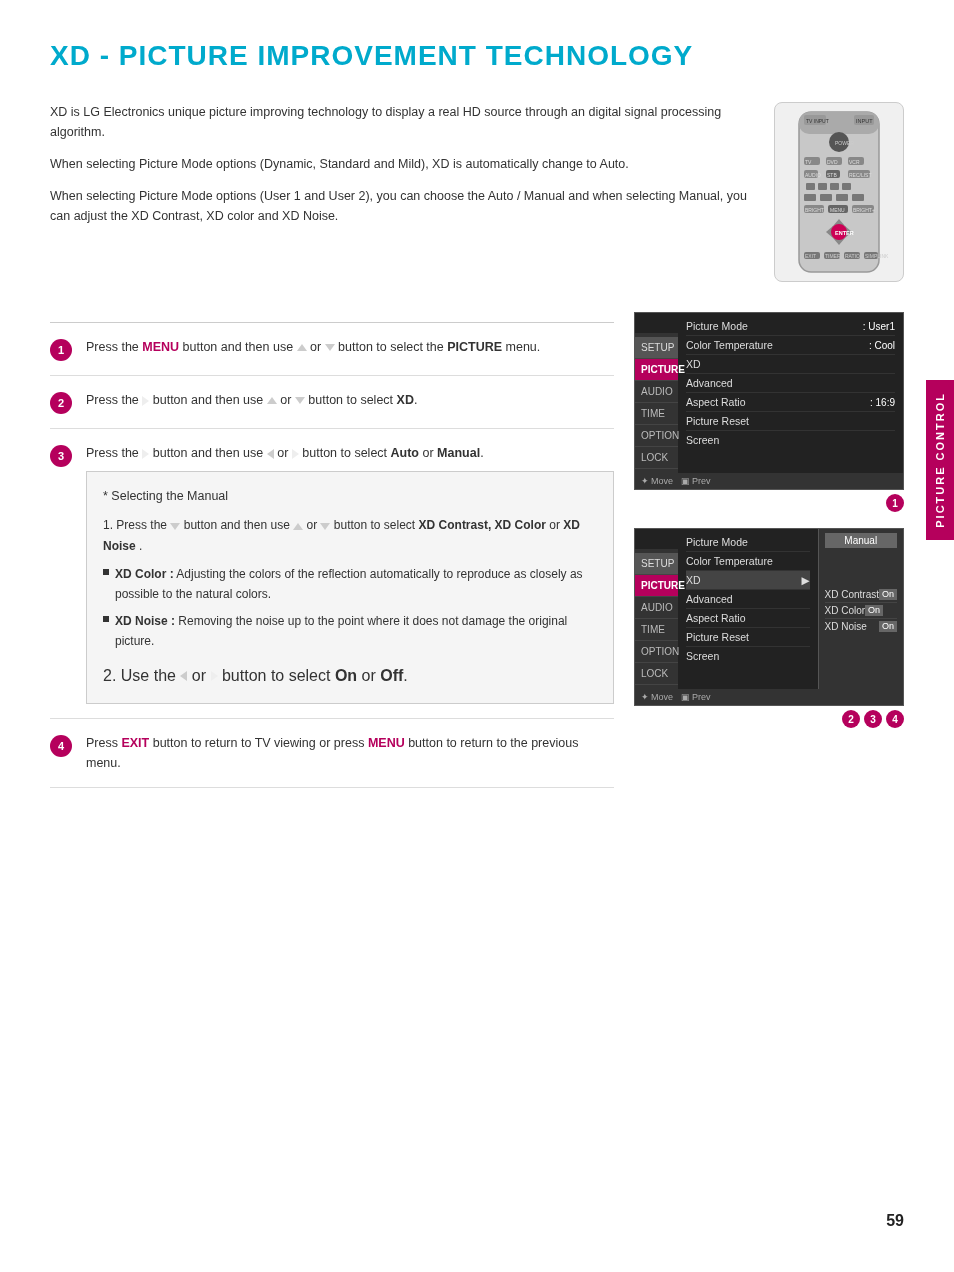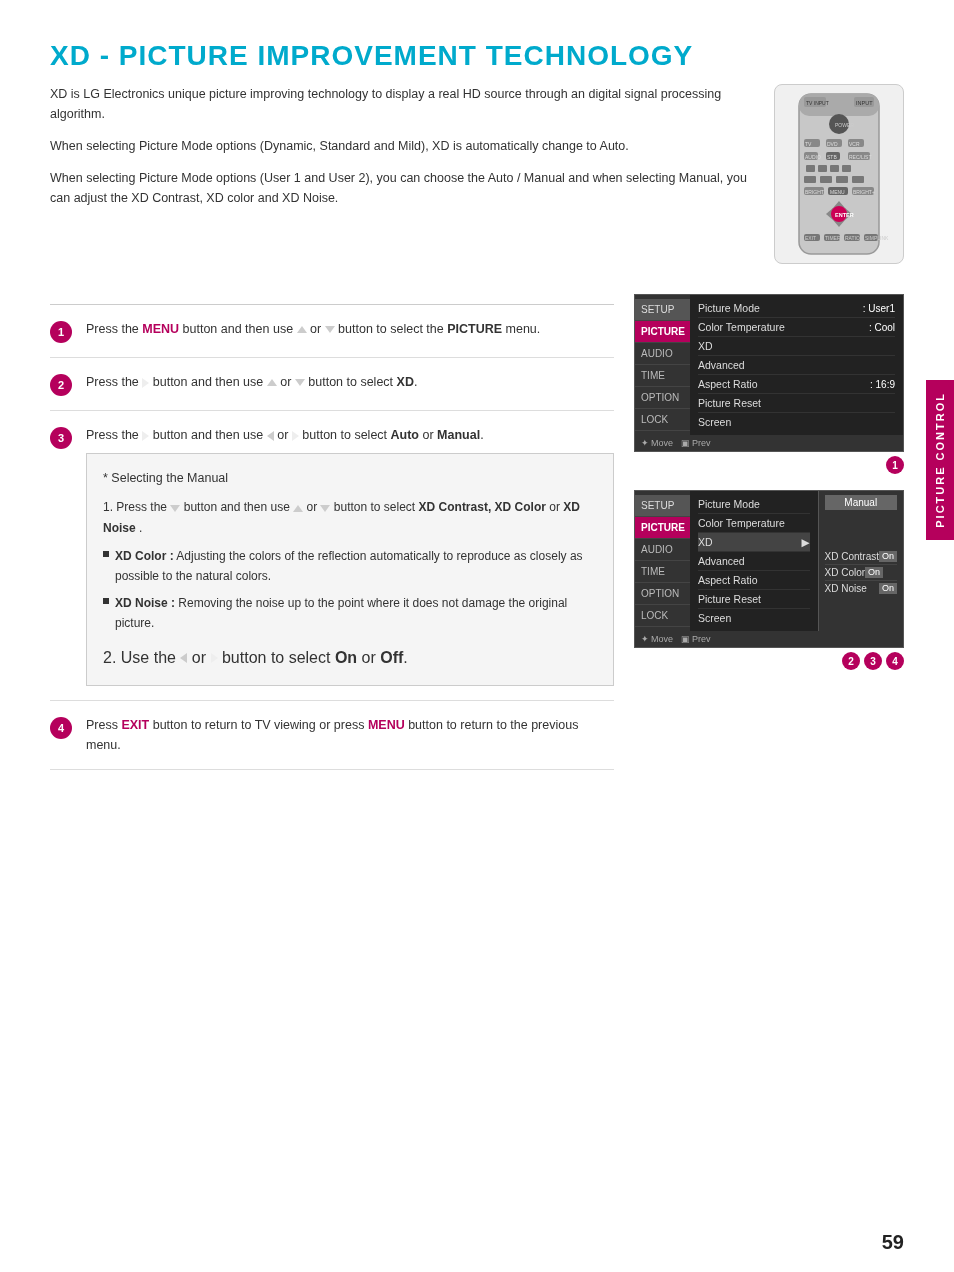--- a/index.html
+++ b/index.html
@@ -38,33 +38,33 @@
       font-weight: bold;
       letter-spacing: 2px;
       writing-mode: vertical-rl;
       transform: rotate(180deg);
       white-space: nowrap;
     }
 
     
     .page-number {
       position: absolute;
-      bottom: 18px;
+      bottom: 42px;
       right: 50px;
-      font-size: 20px;
+      font-size: 16px;
       font-weight: bold;
       color: #222;
     }
 
     
     .page-title {
       font-size: 28px;
       font-weight: bold;
       color: #00aacc;
-      margin-bottom: 12px;
+      margin-bottom: 30px;
       letter-spacing: 1px;
     }
 
     
     .intro-section {
       display: flex;
       gap: 20px;
       margin-bottom: 20px;
     }
 
@@ -175,24 +175,25 @@
 
     .menu-panel {
       border: 1px solid #555;
       background: #222;
       color: #eee;
       font-size: 11px;
     }
 
     .menu-sidebar {
       background: #333;
-      width: 55px;
+      width: 43px;
       padding: 4px 0;
       display: flex;
       flex-direction: column;
+      margin-top: 20px;
     }
 
     .menu-sidebar-item {
       padding: 5px 6px;
       font-size: 10px;
       color: #bbb;
       border-bottom: 1px solid #444;
     }
 
     .menu-sidebar-item.active {

